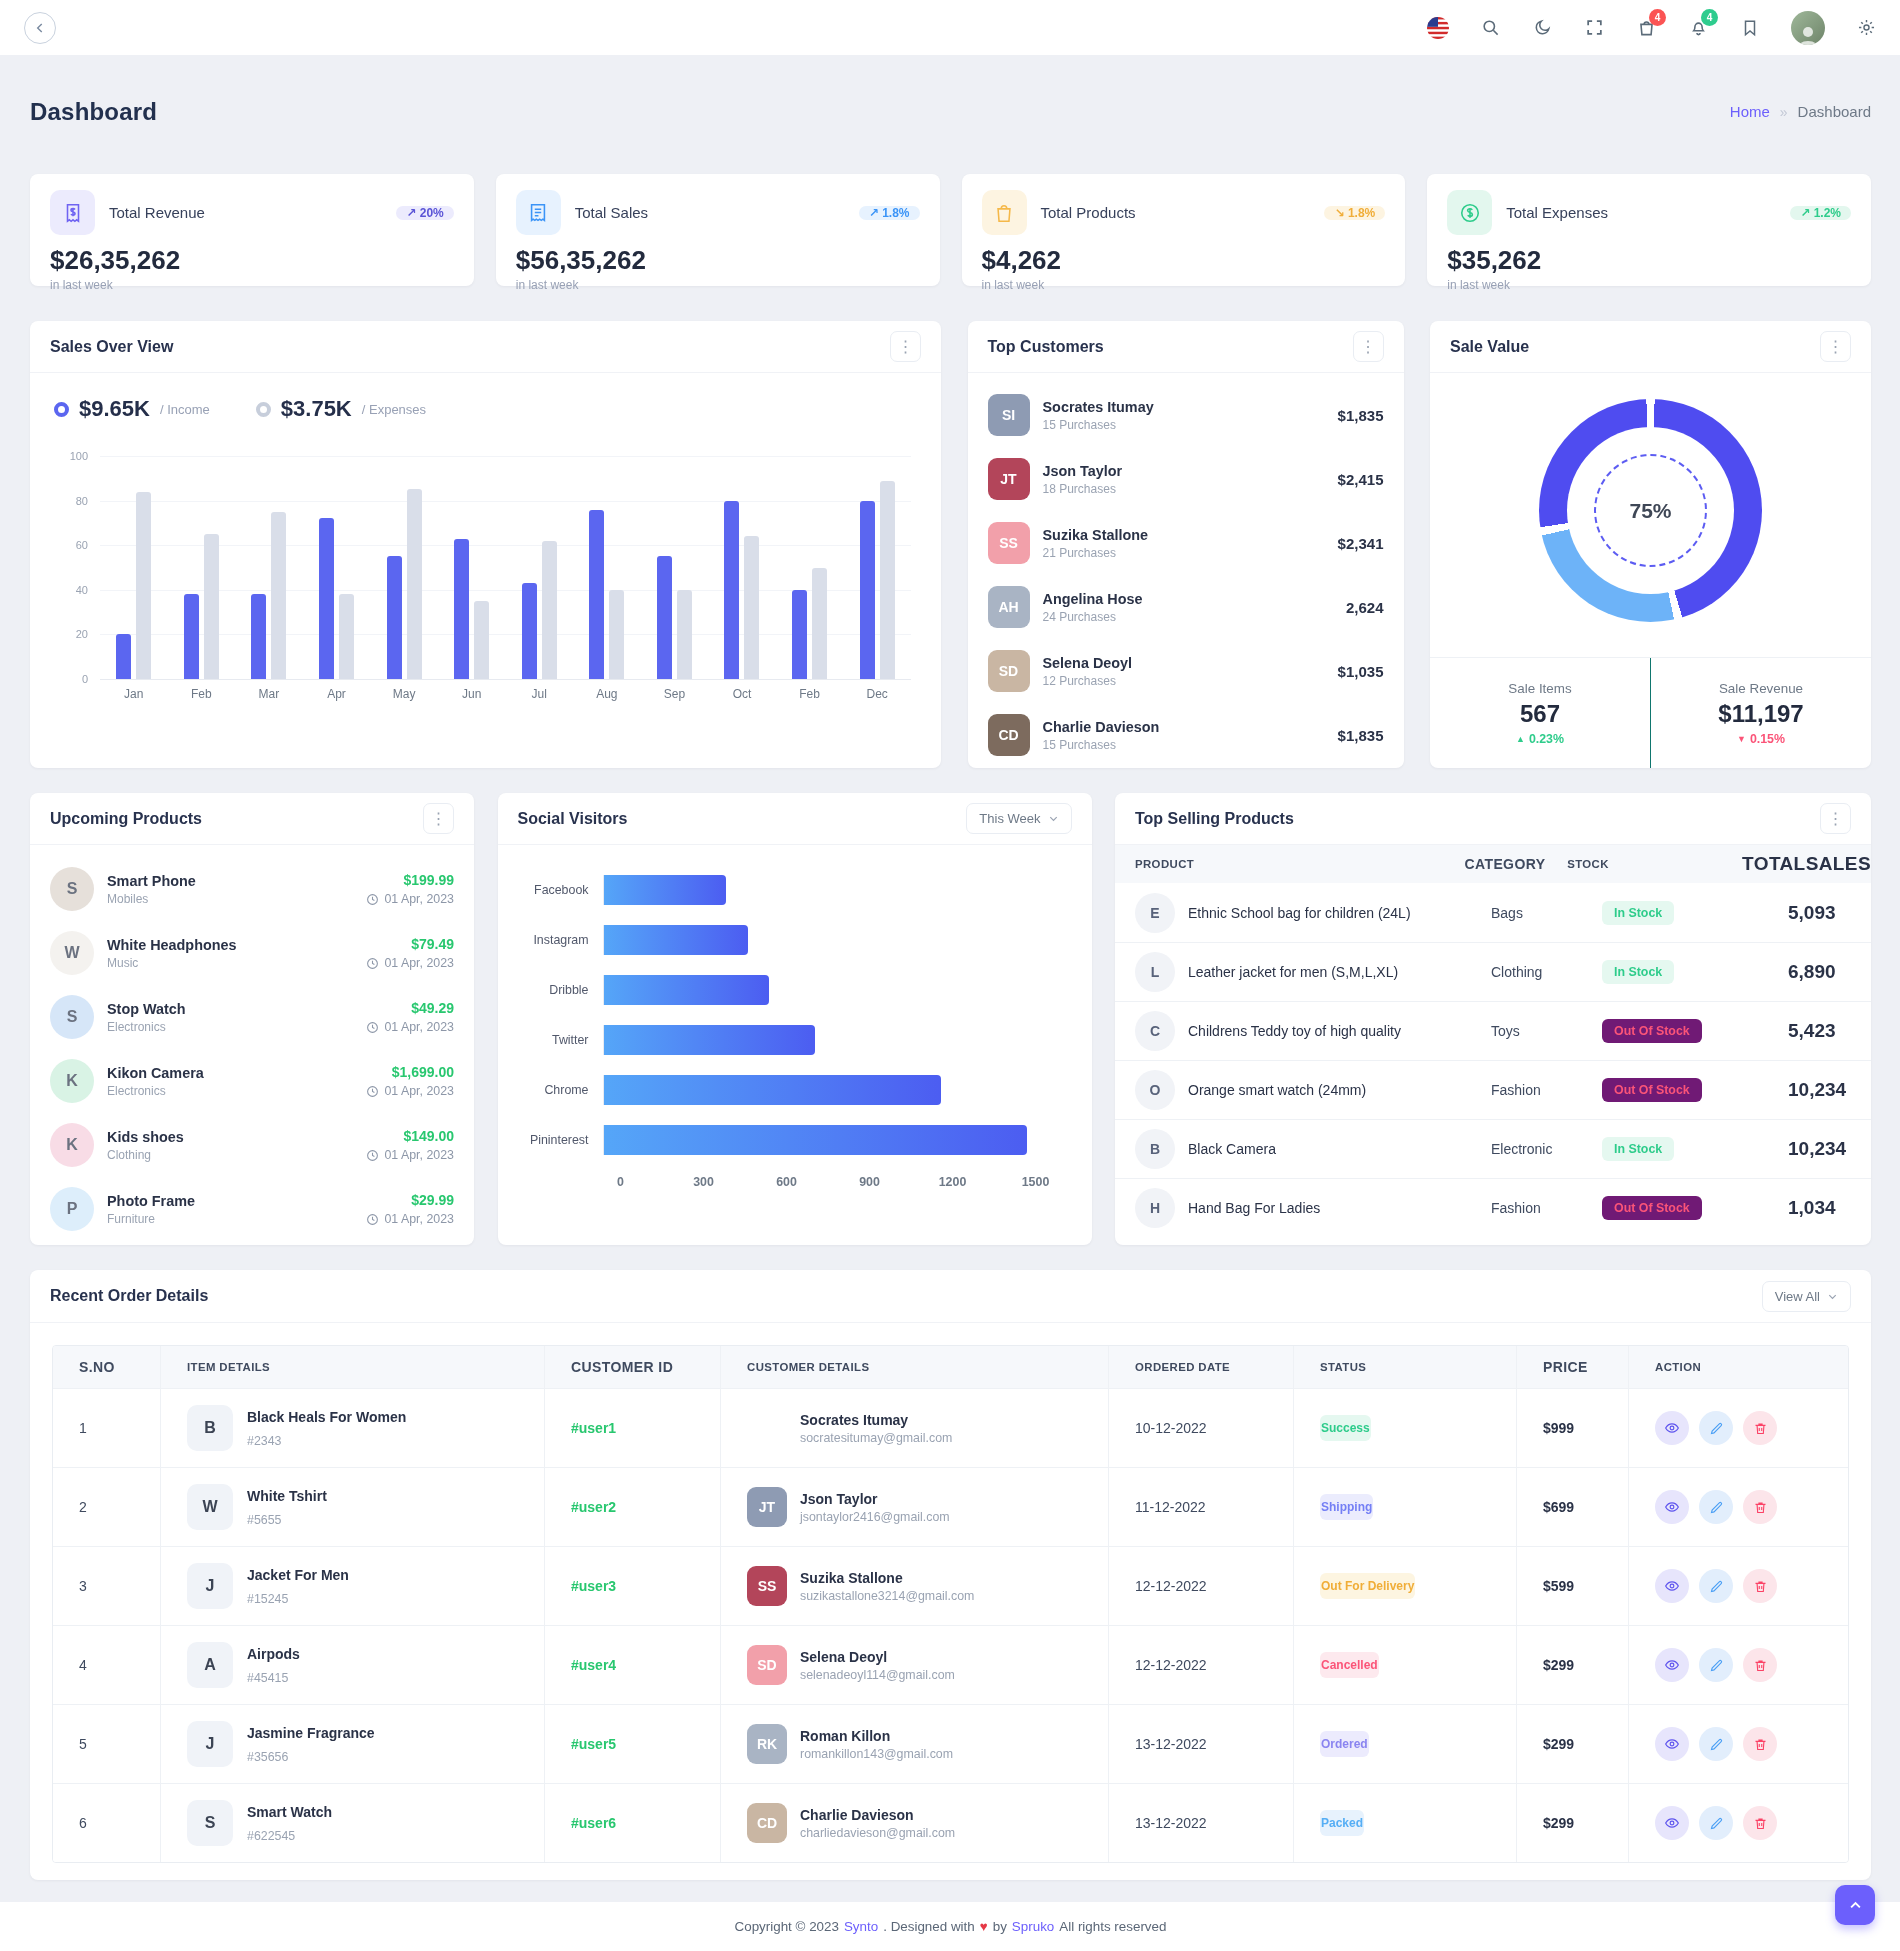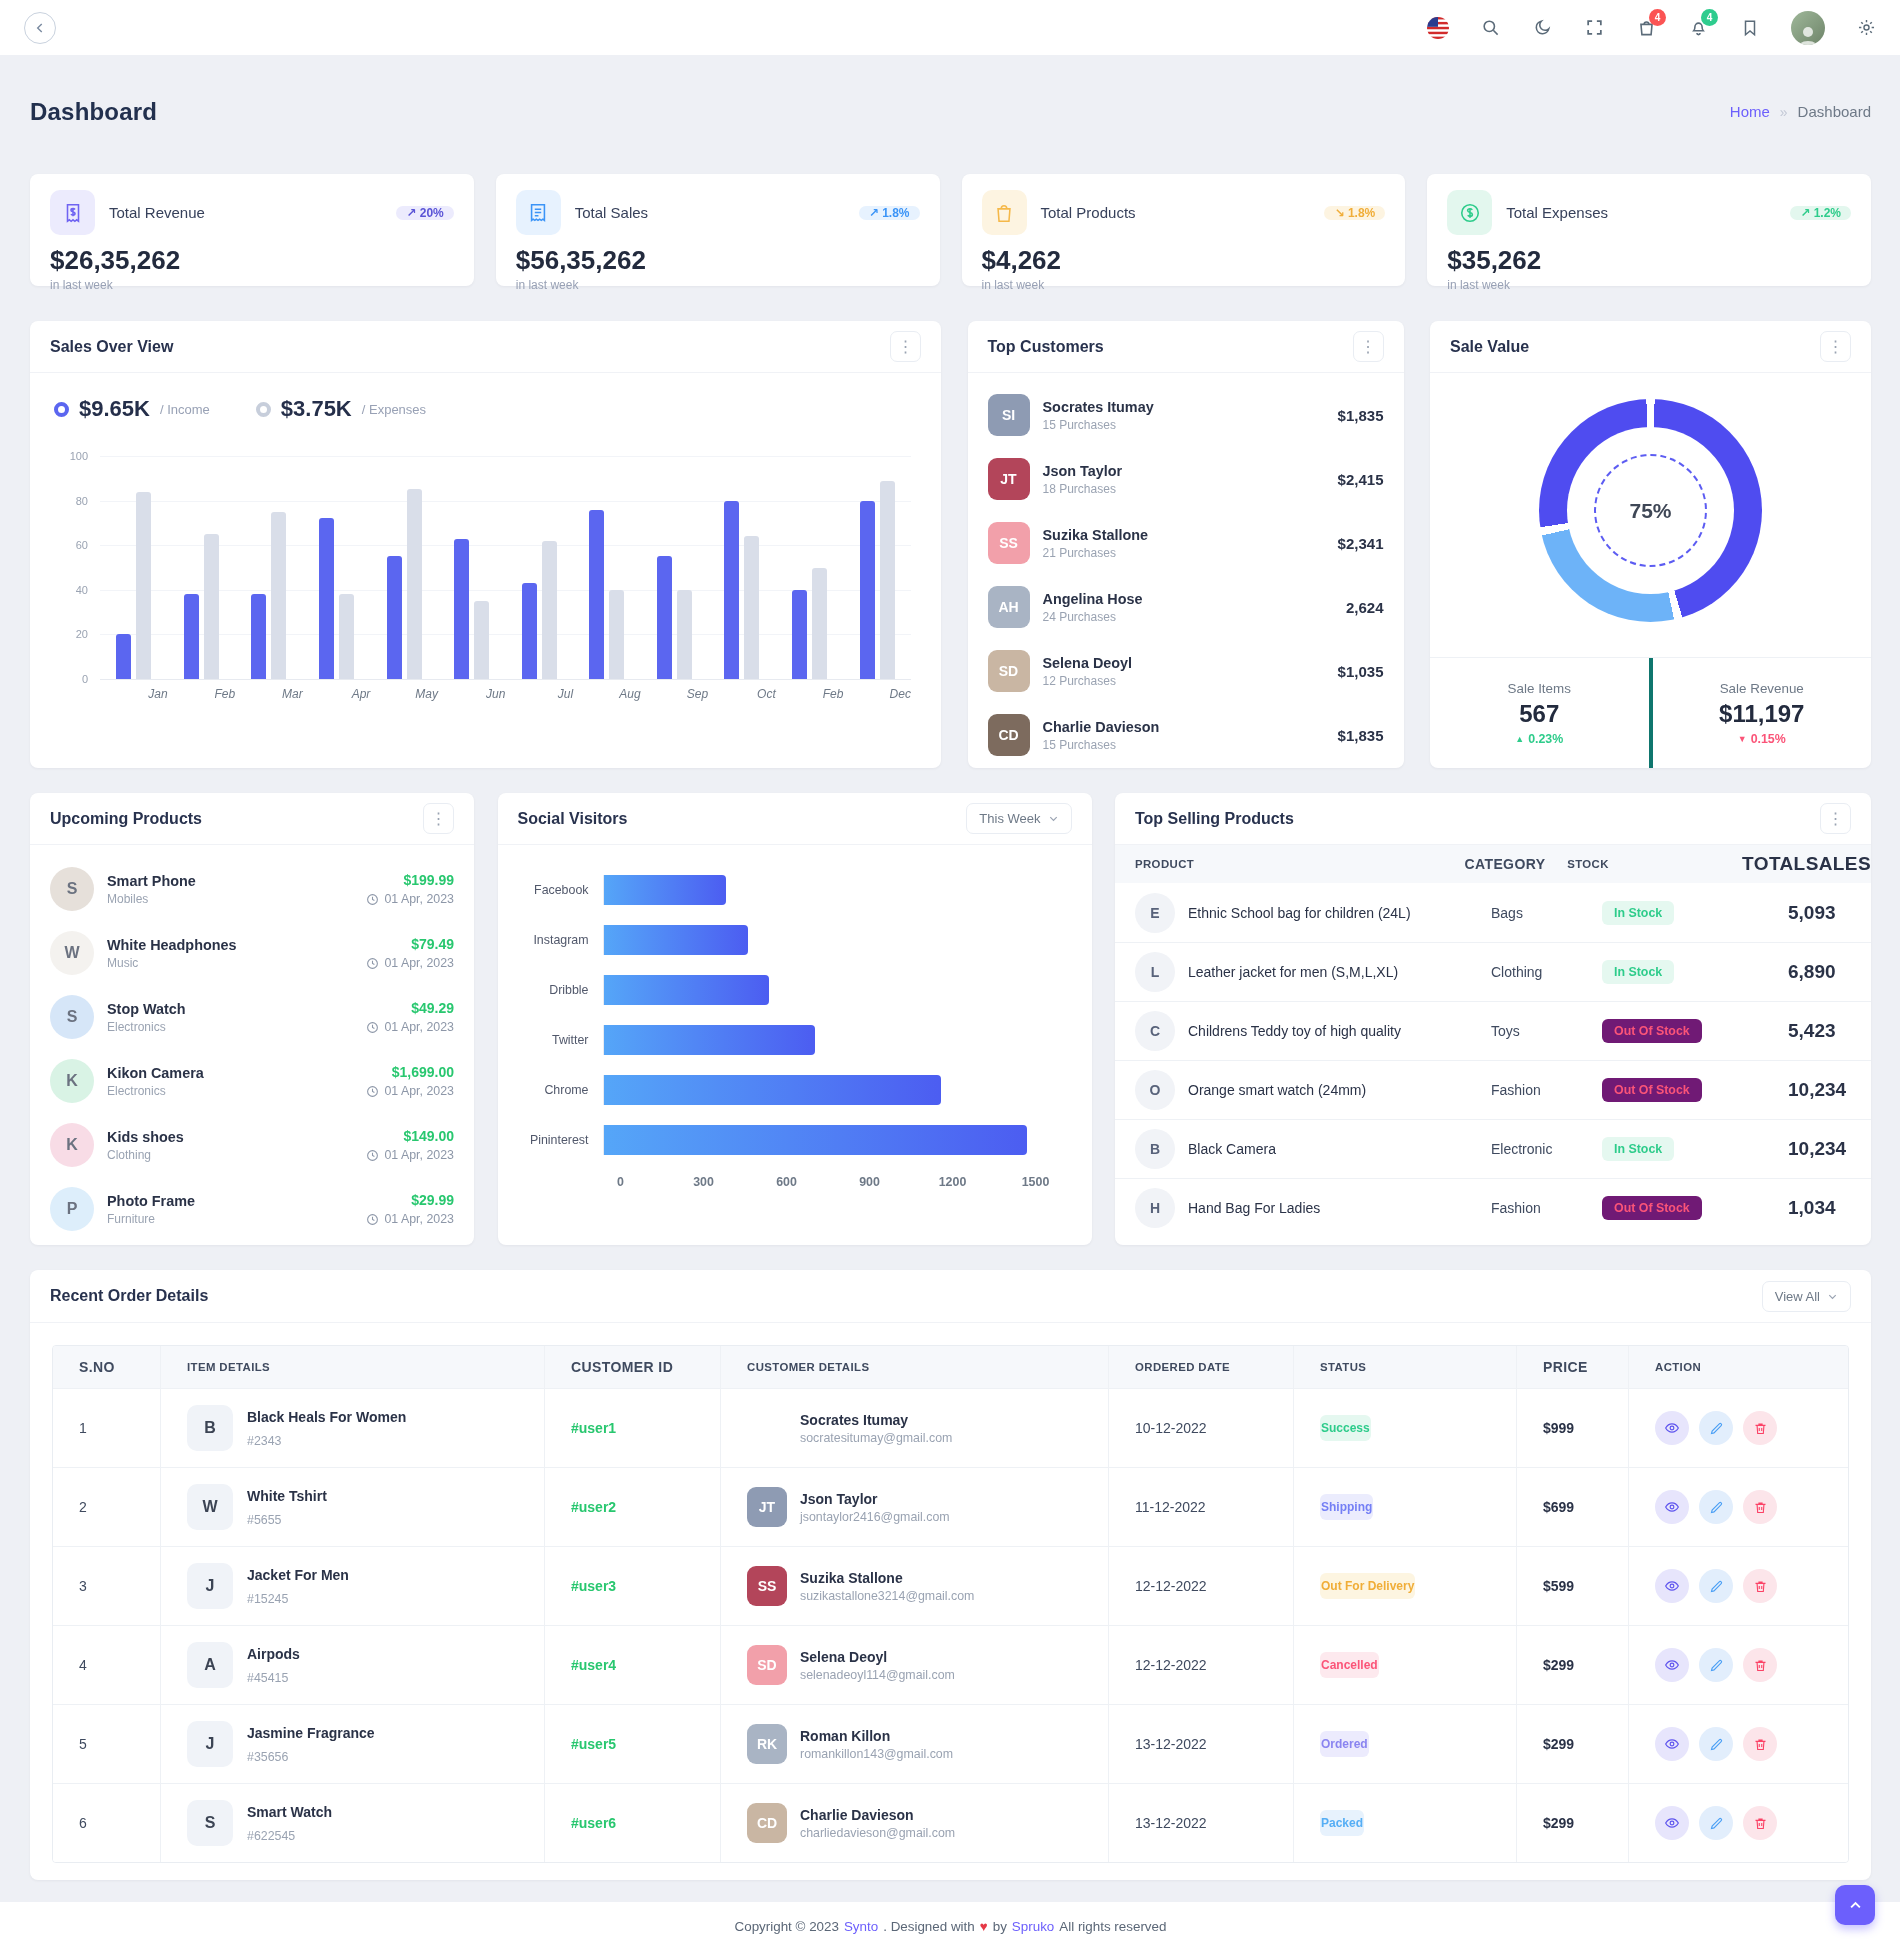--- a/index.html
+++ b/index.html
@@ -65,21 +65,21 @@
   .legend-val { font-size:22px; font-weight:700; color:#252f4a; }
   .legend-lab { font-size:13px; color:#98a1b5; }
   .chart-wrap { position:relative; height:223px; margin-top:27px; }
   .gline { position:absolute; left:46px; right:6px; height:1px; background:#f2f4f8; }
   .gline0 { background:#e7eaf0; }
   .ylab { position:absolute; left:0; width:34px; text-align:right; font-size:11px; color:#9aa3b2; transform:translateY(-50%); }
   .bars-area { position:absolute; left:46px; right:6px; top:0; bottom:0; display:flex; }
   .bgroup { flex:1; display:flex; align-items:flex-end; justify-content:center; gap:5px; }
   .vbar { width:15px; border-radius:3px 3px 0 0; }
   .xlabels { display:flex; margin:8px 6px 0 46px; }
-  .xlab { flex:1; text-align:right; font-size:12px; color:#6e7987;font-style:italic; }
+  .xlab { flex:1; text-align:center; font-size:12px; color:#6e7987; }
 
   
   .customers-panel { width:436px; height:447px; }
   .tc-list { padding:10px 20px 0 20px; }
   .tc-row { display:flex; align-items:center; padding:11px 0; }
   .avatar { width:42px; height:42px; border-radius:9px; display:flex; align-items:center; justify-content:center; font-size:14px; font-weight:700; color:#fff; flex:none; }
   .tc-row:nth-child(6n+1) .avatar { background:#8e9bb3; }
   .tc-row:nth-child(6n+2) .avatar { background:#b3455a; }
   .tc-row:nth-child(6n+3) .avatar { background:#f2a0aa; }
   .tc-row:nth-child(6n+4) .avatar { background:#a9b4c4; }
@@ -92,21 +92,21 @@
 
   
   .salevalue-panel { width:441px; height:447px; position:relative; }
   .donut-wrap { display:flex; justify-content:center; margin-top:26px; }
   .donut { width:223px; height:223px; border-radius:50%; position:relative; }
   .donut::before { content:""; position:absolute; inset:28px; background:#fff; border-radius:50%; }
   .donut-dash { position:absolute; inset:55px; border:2px dashed #5c5cf2; border-radius:50%; }
   .donut-center { position:absolute; inset:0; display:flex; align-items:center; justify-content:center; font-size:21px; font-weight:700; color:#3f4756; }
   .sv-stats { position:absolute; left:0; right:0; bottom:0; height:111px; border-top:1px solid #eef1f5; display:flex; }
   .sv-cell { flex:1; display:flex; flex-direction:column; align-items:center; justify-content:center; gap:4px; }
-  .sv-cell + .sv-cell { border-left:4px solid #0f766e; }
+  .sv-cell + .sv-cell { border-left:1px solid #0f766e; }
   .sv-label { font-size:13.4px; color:#6e7987; }
   .sv-value { font-size:24px; font-weight:700; color:#232b3e; }
   .sv-delta { font-size:12.4px; font-weight:600; display:flex; align-items:center; gap:4px; }
   .sv-delta.c-up { color:#2ecc8b; }
   .sv-delta.c-down { color:#fb5478; }
   .sv-delta .tri { font-size:9px; }
 
   
   .upcoming-panel { width:444px; height:452px; }
   .up-list { padding:12px 20px 0 20px; }

